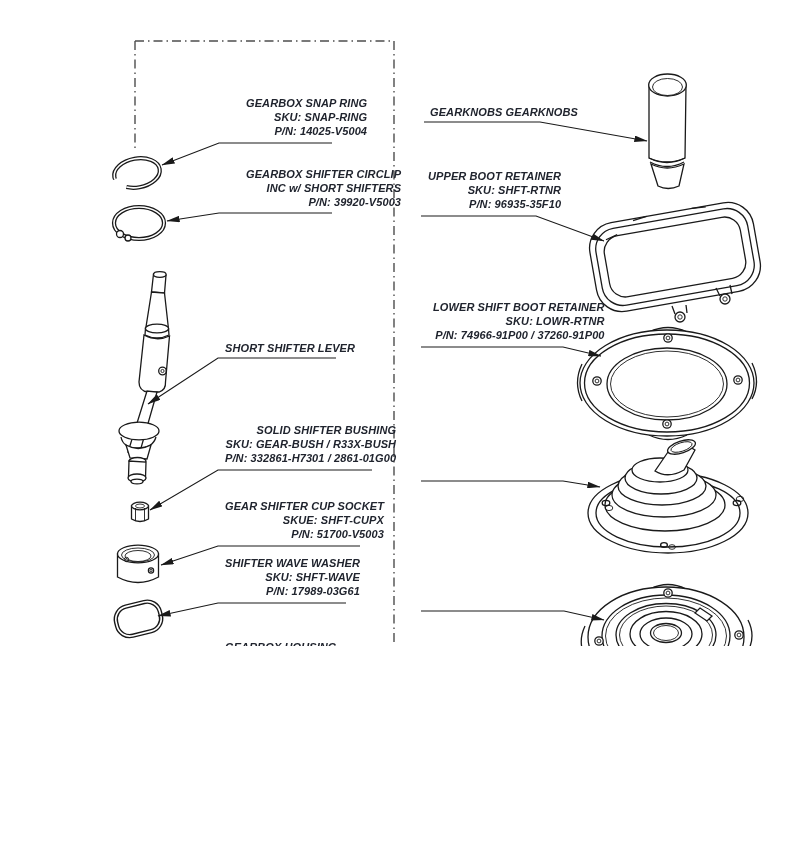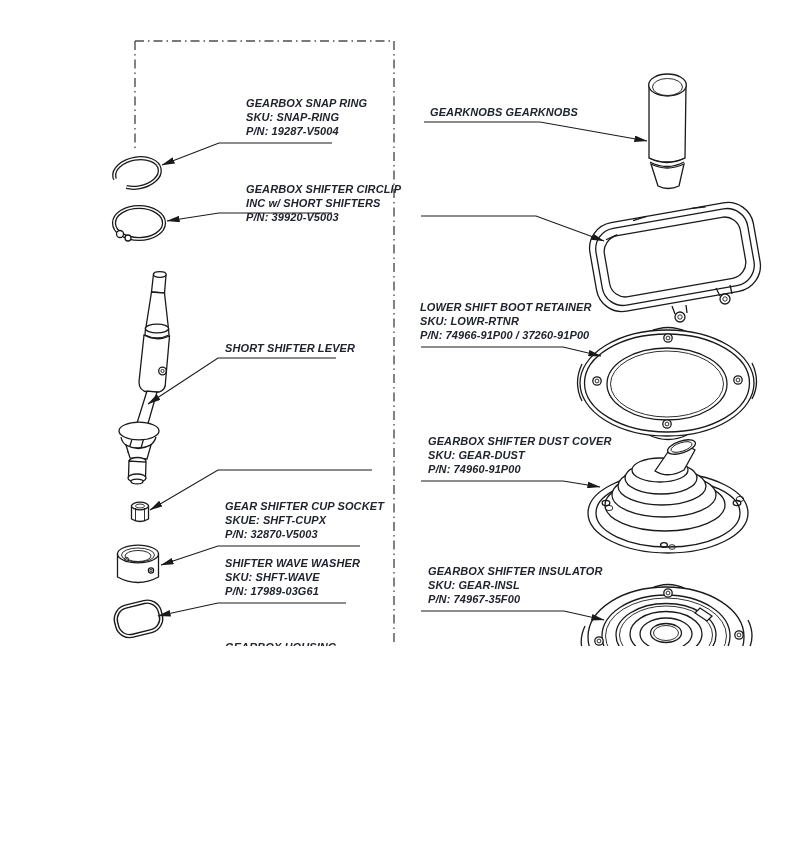--- a/index.html
+++ b/index.html
@@ -1,17 +1,17 @@
 <!DOCTYPE html>
 <html><head>
 <meta charset="utf-8">
 <style>
   html,body{margin:0;padding:0;background:#fff;}
   #stage{position:relative;width:786px;height:646px;background:#ffffff;overflow:hidden;
-         font-family:"Liberation Sans", sans-serif;}
+         font-family:"Liberation Sans", sans-serif;text-align:right;}
   #art{position:absolute;left:0;top:0;}
   .label{position:absolute;font:italic 700 11px/14px "Liberation Sans", sans-serif;
          color:#20242e;white-space:nowrap;letter-spacing:0.1px;}
   .ln{fill:none;stroke:#1a1a1a;stroke-width:1.3;}
   .fw{fill:#ffffff;stroke:#1a1a1a;stroke-width:1.3;}
   .thin{fill:none;stroke:#1a1a1a;stroke-width:0.9;}
   .leader{fill:none;stroke:#1a1a1a;stroke-width:1.1;}
   .dash{fill:none;stroke:#4d4d4d;stroke-width:1.4;stroke-dasharray:9 4 1.5 4;}
   #bottombar{position:absolute;left:0;top:855px;width:786px;height:7px;}
 </style>
@@ -240,58 +240,58 @@
     <path class="leader" marker-end="url(#arw)" d="M421,347 L563,347 L601,356"></path>
     <path class="leader" marker-end="url(#arw)" d="M421,481 L563,481 L600,487"></path>
     <path class="leader" marker-end="url(#arw)" d="M421,611 L564,611 L604,620"></path>
     <path class="leader" marker-end="url(#arw)" d="M421,712 L554,712 L628,719"></path>
   </g>
 </svg>
 
 <div class="label" style="left:246px;top:96px">
   <div>GEARBOX SNAP RING</div>
   <div>SKU: SNAP-RING</div>
-  <div>P/N: 19287-V5004</div>
-</div>
-<div class="label" style="left:246px;top:182px">
+  <div>P/N: 14025-V5004</div>
+</div>
+<div class="label" style="left:246px;top:167px">
   <div>GEARBOX SHIFTER CIRCLIP</div>
   <div>INC w/ SHORT SHIFTERS</div>
   <div>P/N: 39920-V5003</div>
 </div>
 <div class="label" style="left:225px;top:341px">
   <div>SHORT SHIFTER LEVER</div>
 </div>
+<div class="label" style="left:225px;top:423px">
+  <div>SOLID SHIFTER BUSHING</div>
+  <div>SKU: GEAR-BUSH / R33X-BUSH</div>
+  <div>P/N: 332861-H7301 / 2861-01G00</div>
+</div>
 <div class="label" style="left:225px;top:499px">
   <div>GEAR SHIFTER CUP SOCKET</div>
   <div>SKUE: SHFT-CUPX</div>
-  <div>P/N: 32870-V5003</div>
+  <div>P/N: 51700-V5003</div>
 </div>
 <div class="label" style="left:225px;top:556px">
   <div>SHIFTER WAVE WASHER</div>
   <div>SKU: SHFT-WAVE</div>
   <div>P/N: 17989-03G61</div>
 </div>
 <div class="label" style="left:225px;top:640px">
   <div>GEARBOX HOUSING</div>
 </div>
 
 <div class="label" style="left:430px;top:105px">
   <div>GEARKNOBS GEARKNOBS</div>
 </div>
-<div class="label" style="left:420px;top:300px">
+<div class="label" style="left:428px;top:169px">
+  <div>UPPER BOOT RETAINER</div>
+  <div>SKU: SHFT-RTNR</div>
+  <div>P/N: 96935-35F10</div>
+</div>
+<div class="label" style="left:433px;top:300px">
   <div>LOWER SHIFT BOOT RETAINER</div>
   <div>SKU: LOWR-RTNR</div>
   <div>P/N: 74966-91P00 / 37260-91P00</div>
 </div>
-<div class="label" style="left:428px;top:434px">
-  <div>GEARBOX SHIFTER DUST COVER</div>
-  <div>SKU: GEAR-DUST</div>
-  <div>P/N: 74960-91P00</div>
-</div>
-<div class="label" style="left:428px;top:564px">
-  <div>GEARBOX SHIFTER INSULATOR</div>
-  <div>SKU: GEAR-INSL</div>
-  <div>P/N: 74967-35F00</div>
-</div>
 
 <div id="bottombar" style="background: rgb(69, 119, 182);"></div>
 
 </div>
 
 </body></html>

